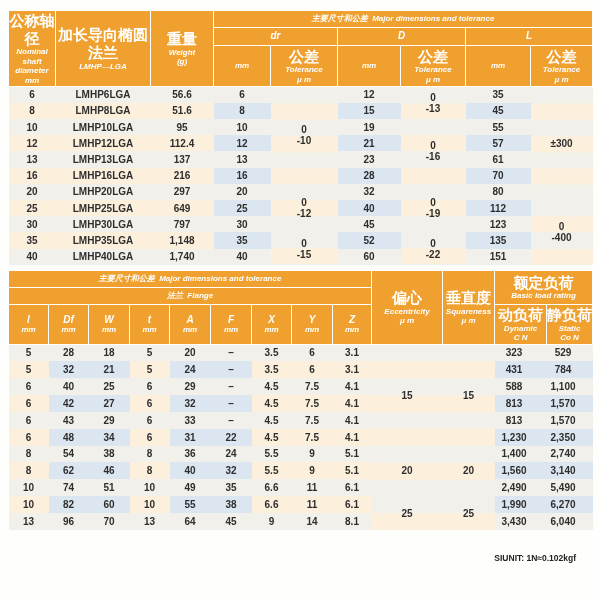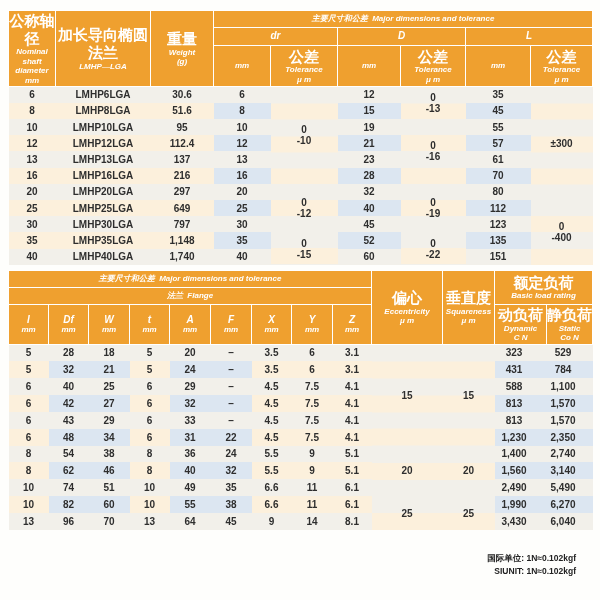--- a/index.html
+++ b/index.html
@@ -110,21 +110,21 @@
           <span class="zh">公差</span>
             <span class="en">Tolerance</span>
             <span class="en">μ m</span>
         </th>
       </tr>
     </thead>
     <tbody id="t1-body">
         <tr>
           <td class="">6</td>
           <td class="">LMHP6LGA</td>
-          <td class="">30.6</td>
+          <td class="">56.6</td>
           <td class="">6</td>
           <td rowspan="6" class="gcell">0
 -10</td>
           <td class="">12</td>
           <td rowspan="2" class="gcell">0
 -13</td>
           <td class="">35</td>
           <td rowspan="7" class="gcell">±300</td>
         </tr>
         <tr>
@@ -459,17 +459,16 @@
           <td class="">9</td>
           <td class="">14</td>
           <td class="">8.1</td>
           <td class="num">3,430</td>
           <td class="num">6,040</td>
         </tr>
       </tbody>
   </table>
 
   <div class="footer">
-    <div>国际单位: 1N≈0.102kgf</div>
     <div>SIUNIT: 1N≈0.102kgf</div>
   </div>
 
 </div>
 
 </body></html>

